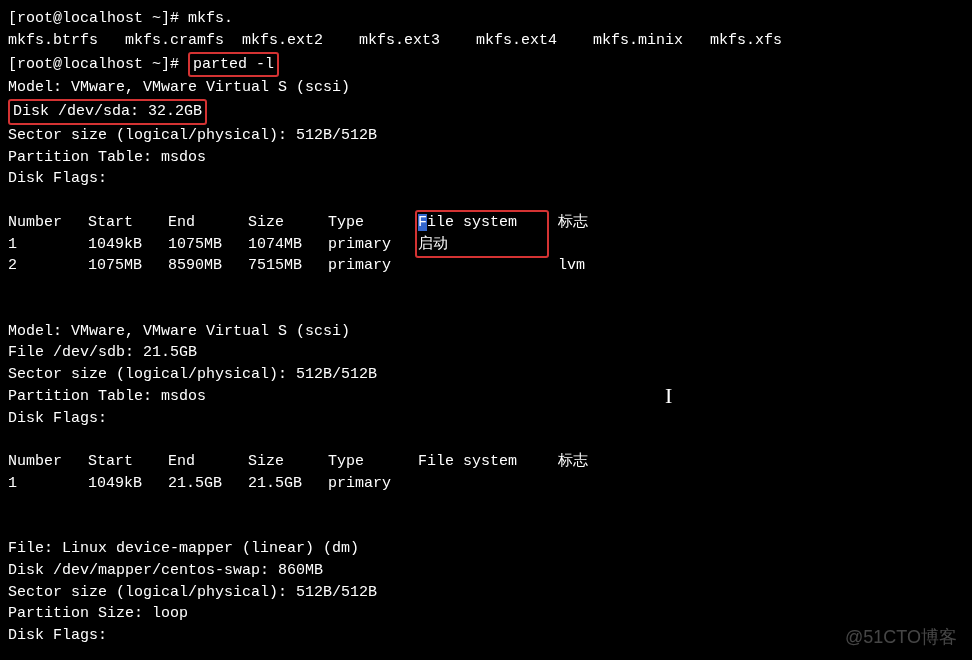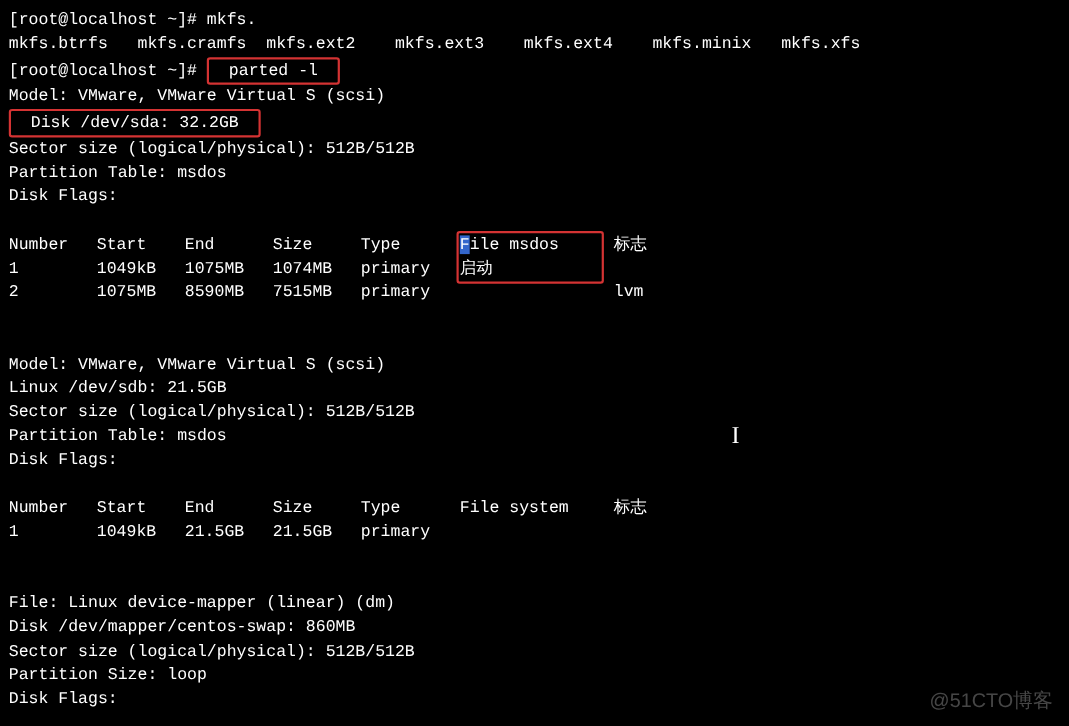--- a/index.html
+++ b/index.html
@@ -18,21 +18,21 @@
       height: 660px;
       overflow: hidden;
       position: relative;
     }
     .line {
       white-space: pre;
     }
     .red-box {
       border: 2px solid #d43333;
       border-radius: 3px;
-      padding: 0 18px;
+      padding: 0 3px;
       display: inline-block;
     }
     .sel-bg {
       background: #3366cc;
       color: #fff;
     }
     .sel-bw {
       background: #fff;
       color: #000;
     }
@@ -86,21 +86,21 @@
 <div class="line">Partition Table: msdos</div>
 <div class="line">Disk Flags:</div>
 <div class="line">&nbsp;</div>
 
 <div class="row">
   <span class="c-num">Number</span>
   <span class="c-start">Start</span>
   <span class="c-end">End</span>
   <span class="c-size">Size</span>
   <span class="c-type">Type</span>
-  <span class="c-fs fs-box-wrap"><span class="fs-box"></span><span class="sel-bg">F</span><span>ile msdos</span></span>
+  <span class="c-fs fs-box-wrap"><span class="fs-box"></span><span class="sel-bg">F</span><span>ile system</span></span>
   <span class="c-flag">标志</span>
 </div>
 <div class="row">
   <span class="c-num"> 1</span>
   <span class="c-start">1049kB</span>
   <span class="c-end">1075MB</span>
   <span class="c-size">1074MB</span>
   <span class="c-type">primary</span>
   <span class="c-flag">启动</span>
 </div>
@@ -111,21 +111,21 @@
   <span class="c-size">7515MB</span>
   <span class="c-type">primary</span>
   <span class="c-fs"></span>
   <span class="c-flag">lvm</span>
 </div>
 
 <div class="line">&nbsp;</div>
 <div class="line">&nbsp;</div>
 
 <div class="line">Model: VMware, VMware Virtual S (scsi)</div>
-<div class="line">Linux /dev/sdb: 21.5GB</div>
+<div class="line">File /dev/sdb: 21.5GB</div>
 <div class="line">Sector size (logical/physical): 512B/512B</div>
 <div class="line">Partition Table: msdos</div>
 <div class="line">Disk Flags:</div>
 <div class="line">&nbsp;</div>
 
 <div class="row">
   <span class="c-num">Number</span>
   <span class="c-start">Start</span>
   <span class="c-end">End</span>
   <span class="c-size">Size</span>

